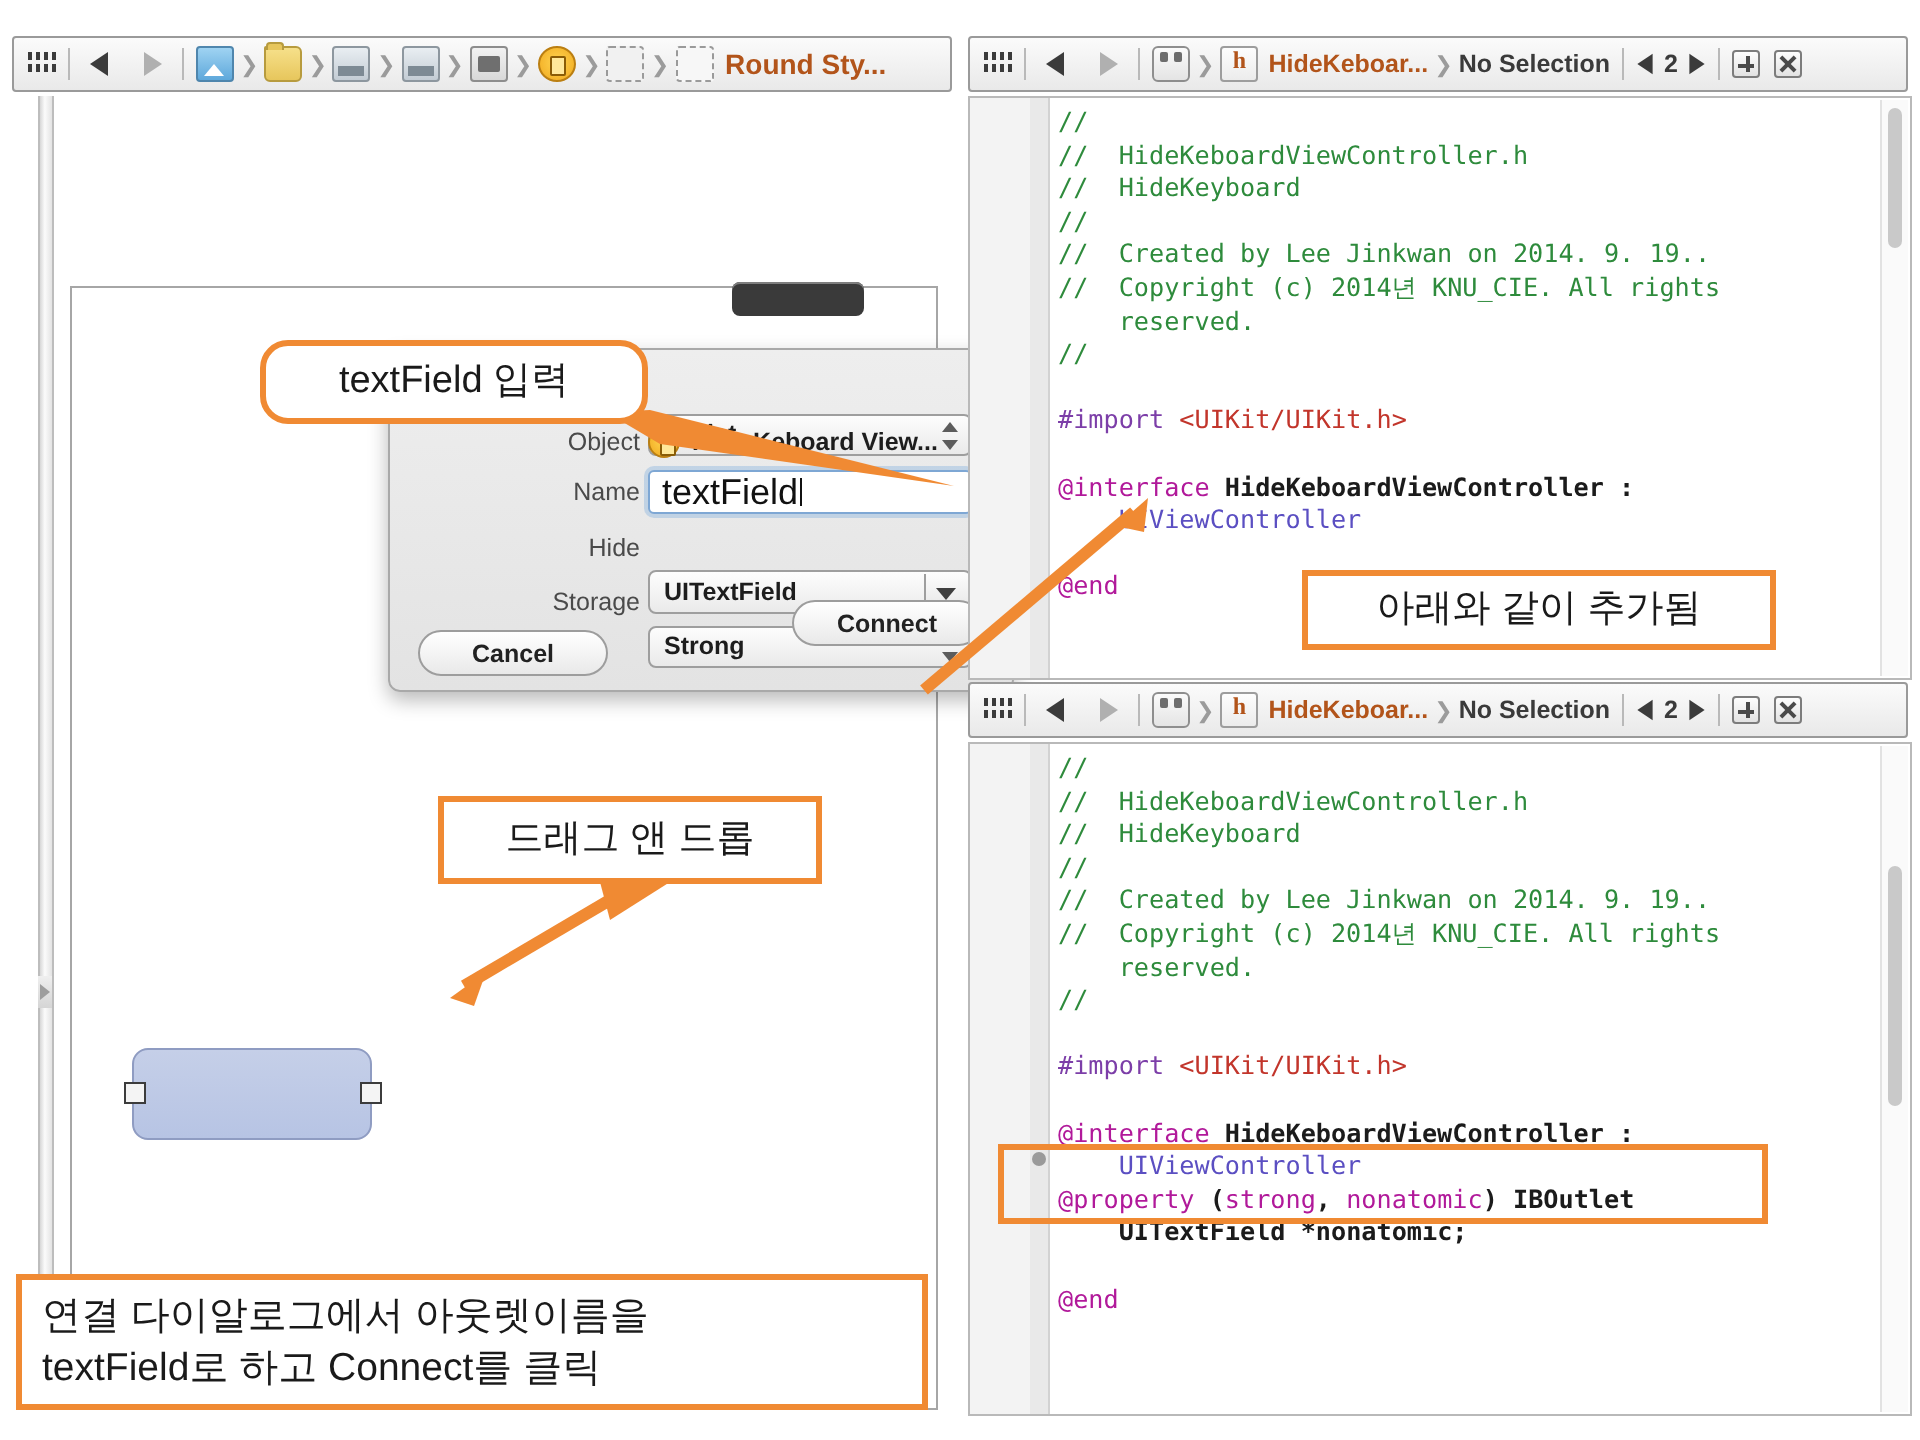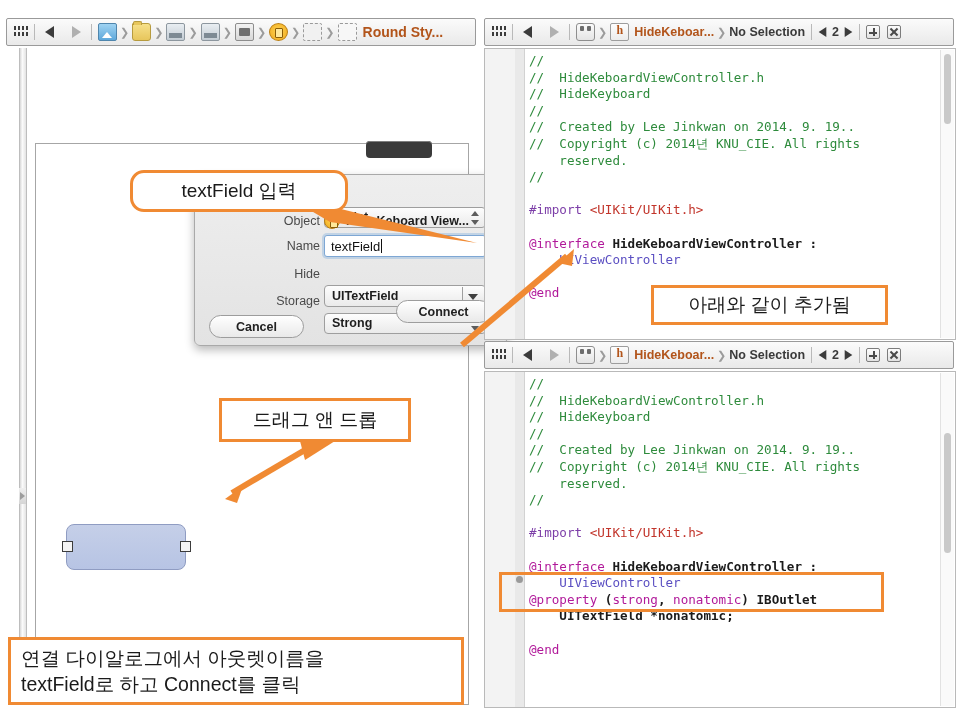--- a/index.html
+++ b/index.html
@@ -94,21 +94,21 @@
   .popup .stepper{position:absolute;right:5px;top:3px;width:9px;height:14px;}
   .popup .stepper::before,.popup .stepper::after{content:"";position:absolute;left:0;width:0;height:0;
       border-left:4.5px solid transparent;border-right:4.5px solid transparent;}
   .popup .stepper::before{top:0;border-bottom:5px solid #5c5c5c;}
   .popup .stepper::after{bottom:0;border-top:5px solid #5c5c5c;}
   .popup .combo-btn{position:absolute;right:1px;top:1px;bottom:1px;width:21px;
       background:linear-gradient(#fcfcfc,#e6e6e6);border-left:1px solid #9e9e9e;border-radius:0 3px 3px 0;}
   .popup .combo-btn::after{content:"";position:absolute;left:5px;top:7px;width:0;height:0;
       border-left:5px solid transparent;border-right:5px solid transparent;border-top:6px solid #3f3f3f;}
   .txtinput{box-sizing:border-box;height:22px;background:#ffffff;border:1px solid #7ea7d4;border-radius:3px;
-      display:flex;align-items:center;padding-left:6px;font-size:13px;color:#111;
+      display:flex;align-items:center;padding-left:6px;font-size:18px;color:#111;
       box-shadow:0 0 0 2px rgba(118,169,221,.35);}
   .caret{width:1px;height:14px;background:#111;margin-left:1px;}
   .objrow{font-size:12.5px;color:#1d1d1d;font-weight:bold;display:flex;align-items:center;gap:6px;}
   .btn{box-sizing:border-box;height:23px;border:1px solid #9d9d9d;border-radius:12px;
       background:linear-gradient(#ffffff,#e9e9e9);display:flex;align-items:center;justify-content:center;
       font-size:12.5px;color:#222;font-weight:bold;}
 
   
   .editor{position:absolute;background:#ffffff;border:1px solid #b9b9b9;box-sizing:border-box;overflow:hidden;}
   .gutter{position:absolute;left:0;top:0;bottom:0;width:30px;background:#f3f3f3;border-right:1px solid #dcdcdc;}
@@ -124,21 +124,21 @@
   .c-pln{color:#1b1b1b;font-weight:bold;}
   .vscroll{position:absolute;right:1px;top:1px;bottom:1px;width:13px;background:#fafafa;border-left:1px solid #e2e2e2;}
   .vscroll i{position:absolute;left:3px;top:4px;width:7px;height:70px;background:#c9c9c9;border-radius:4px;display:block;}
   .breakdot{position:absolute;left:31px;width:7px;height:7px;border-radius:50%;background:#9a9a9a;}
 
   
   .callout{position:absolute;box-sizing:border-box;background:#fff;border:3px solid #f08a33;
       display:flex;align-items:center;justify-content:center;text-align:center;
       font-size:19px;color:#1a1a1a;line-height:1.25;}
   .callout.round{border-radius:14px;}
-  #cal-textfield{left:130px;top:170px;width:218px;height:42px;}
+  #cal-textfield{left:130px;top:170px;width:194px;height:42px;}
   #cal-drag{left:219px;top:398px;width:192px;height:44px;}
   #cal-added{left:651px;top:285px;width:237px;height:40px;}
   #cal-bottom{left:8px;top:637px;width:456px;height:68px;font-size:19.5px;
       justify-content:flex-start;text-align:left;padding:4px 10px;line-height:1.35;}
   #hl-property{position:absolute;left:499px;top:572px;width:385px;height:40px;
       border:3px solid #f08a33;box-sizing:border-box;}
   svg#overlay{position:absolute;left:0;top:0;width:960px;height:720px;pointer-events:none;}
 </style>
 </head>
 <body>

